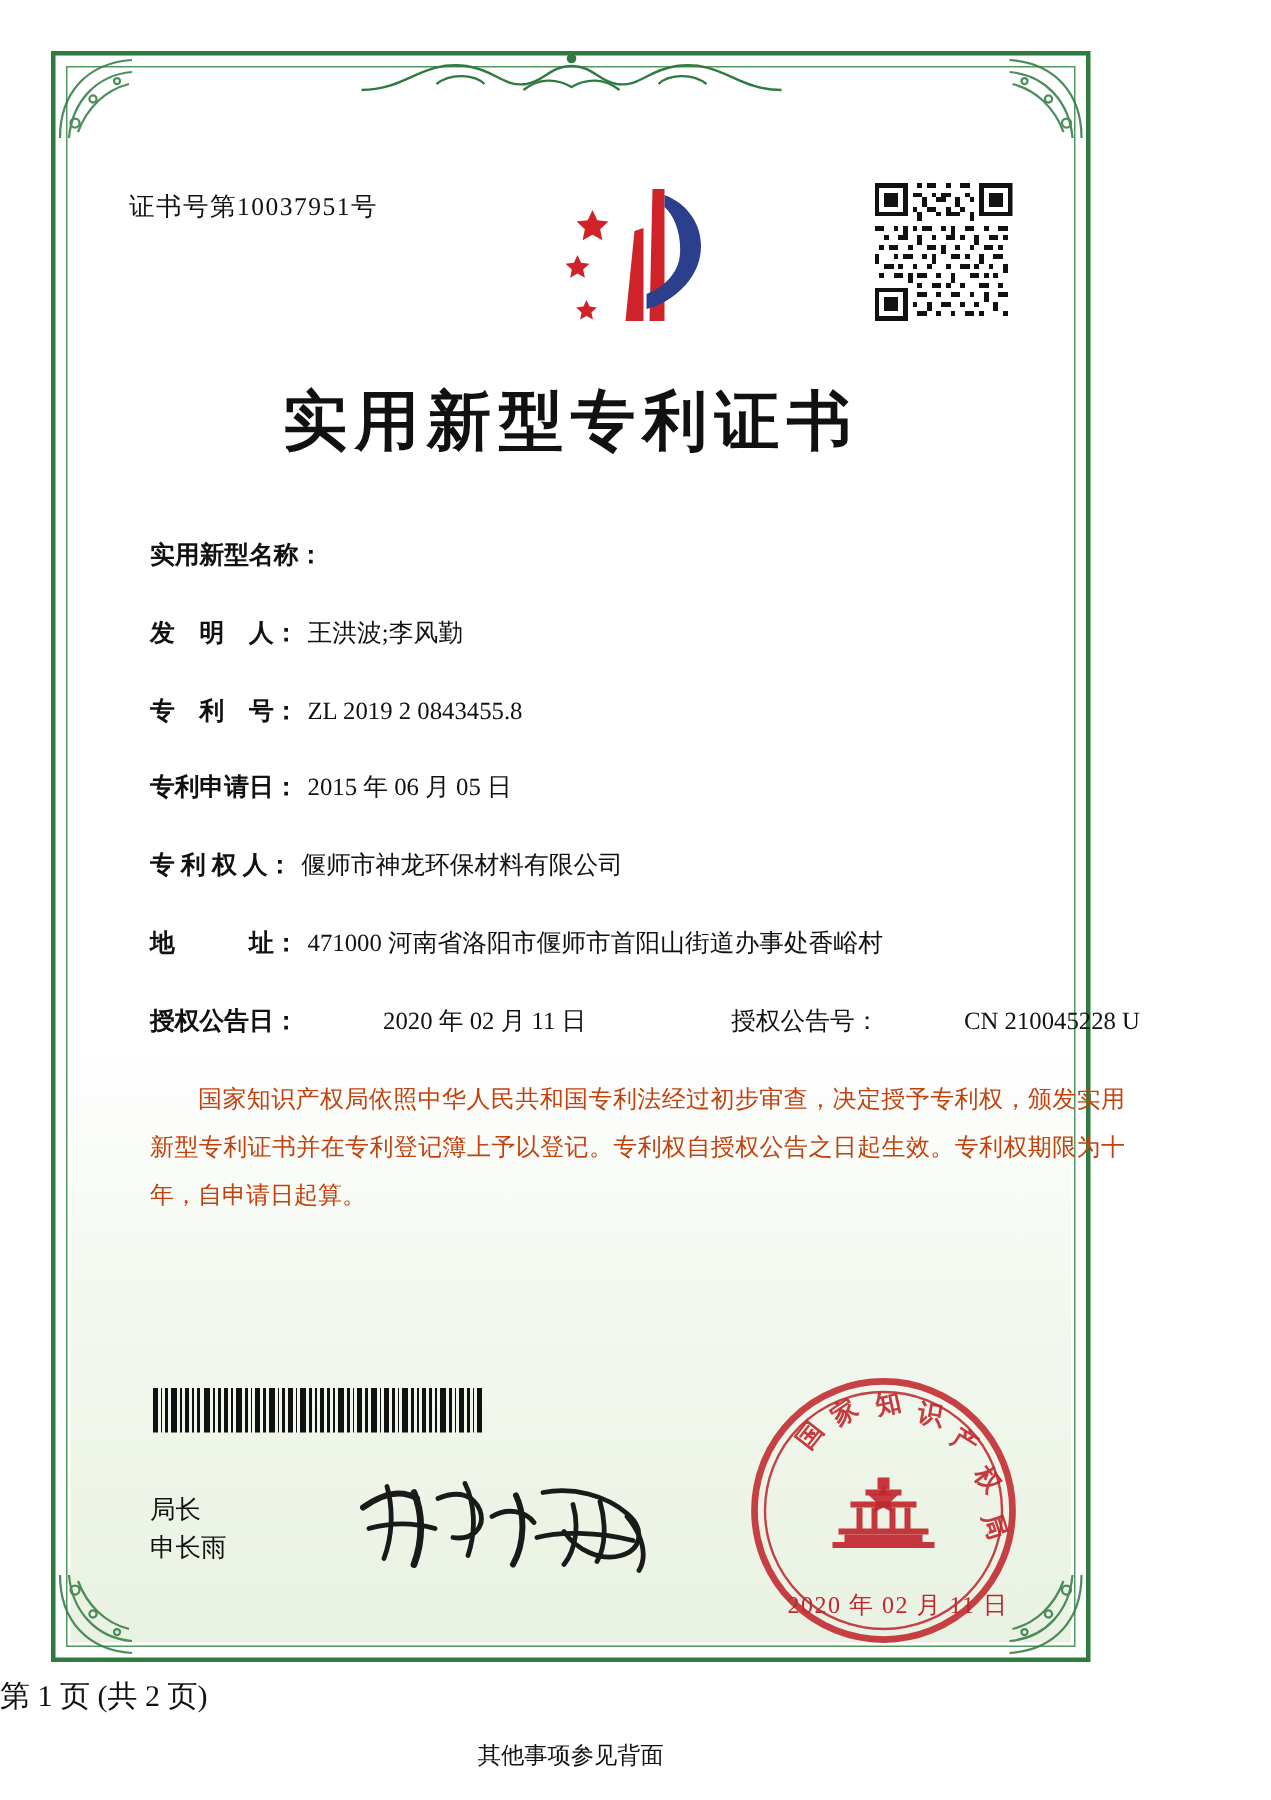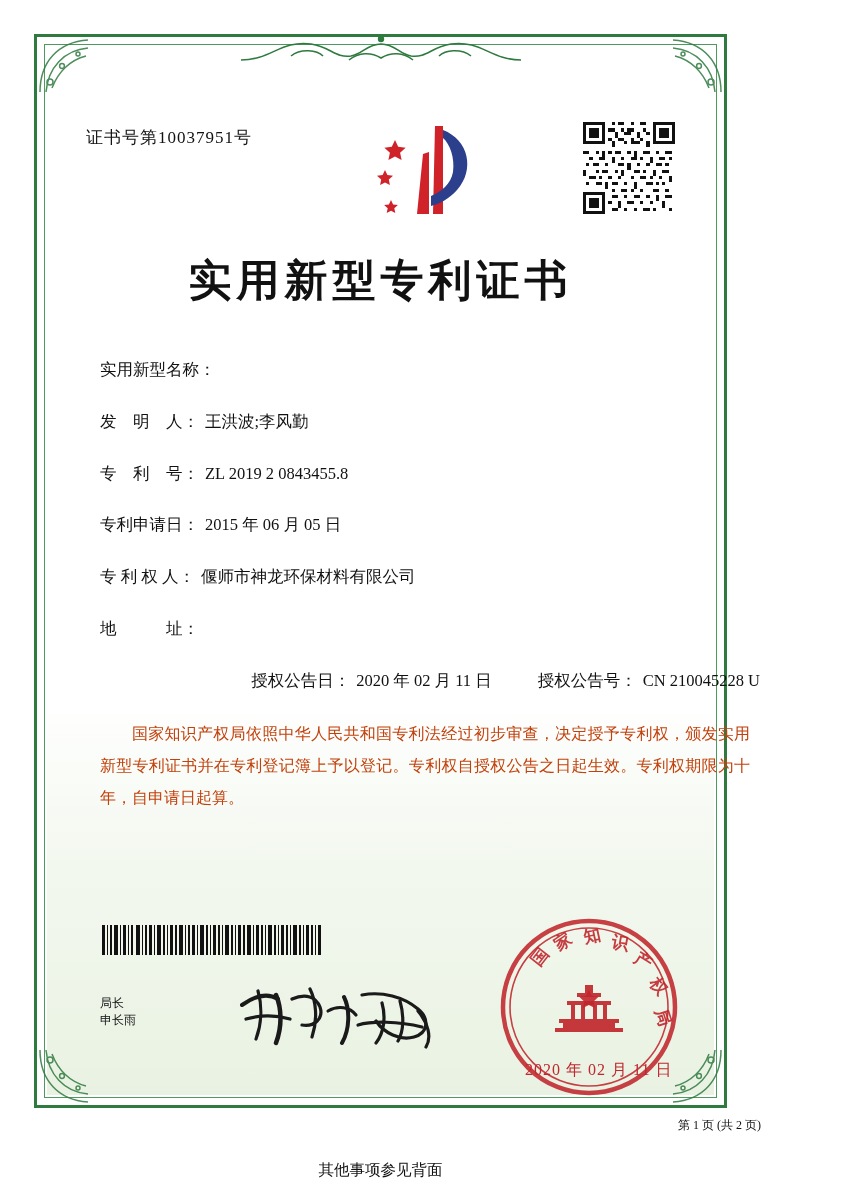--- a/index.html
+++ b/index.html
@@ -118,26 +118,27 @@
   }
   .field {
     display: flex;
     align-items: baseline;
     margin-bottom: 27px;
     line-height: 1.5;
   }
   .field .lbl {
     white-space: nowrap;
     flex: 0 0 auto;
+    font-weight: bold;
   }
   .field .val {
     margin-left: 6px;
     flex: 1 1 auto;
   }
-  .field.two-col { justify-content: flex-end; }
+  .field.two-col { justify-content: space-between; }
   .field .lbl2 {
     margin-left: 46px;
     white-space: nowrap;
   }
   .field .val2 { margin-left: 6px; }
 
   
   .paras {
     position: absolute;
     left: 100px;
@@ -161,21 +162,21 @@
     width: 222px;
     height: 30px;
   }
   .barcode svg { width:100%; height:100%; display:block; }
 
   
   .sig-label {
     position: absolute;
     left: 100px;
     top: 995px;
-    font-size: 12px;
+    font-size: 17px;
     line-height: 1.45;
     color: #111;
   }
   .sig-hand {
     position: absolute;
     left: 232px;
     top: 975px;
     width: 220px;
     height: 80px;
   }
@@ -197,22 +198,22 @@
     font-size: 16px;
     color: #c1272d;
     letter-spacing: 1px;
   }
 
   
   .page-num {
     position: absolute;
     left: 0; right: 0;
     top: 1117px;
-    text-align: right;
-    font-size: 12px;
+    text-align: left;
+    font-size: 20px;
     color: #111;
   }
   .footnote {
     position: absolute;
     left: 0; right: 0;
     top: 1160px;
     text-align: center;
     font-size: 15.5px;
     color: #111;
   }
@@ -426,20 +427,21 @@
       <div class="field">
         <span class="lbl">专利申请日：</span>
         <span class="val">2015 年 06 月 05 日</span>
       </div>
       <div class="field">
         <span class="lbl">专 利 权 人：</span>
         <span class="val">偃师市神龙环保材料有限公司</span>
       </div>
       <div class="field">
         <span class="lbl">地　　　址：</span>
+        <span class="val">471000 河南省洛阳市偃师市首阳山街道办事处香峪村</span>
       </div>
       <div class="field two-col">
         <span class="lbl">授权公告日：</span>
         <span class="val" style="flex:0 0 auto;">2020 年 02 月 11 日</span>
         <span class="lbl2">授权公告号：</span>
         <span class="val2">CN 210045228 U</span>
       </div>
     </div>
 
     <div class="paras">

